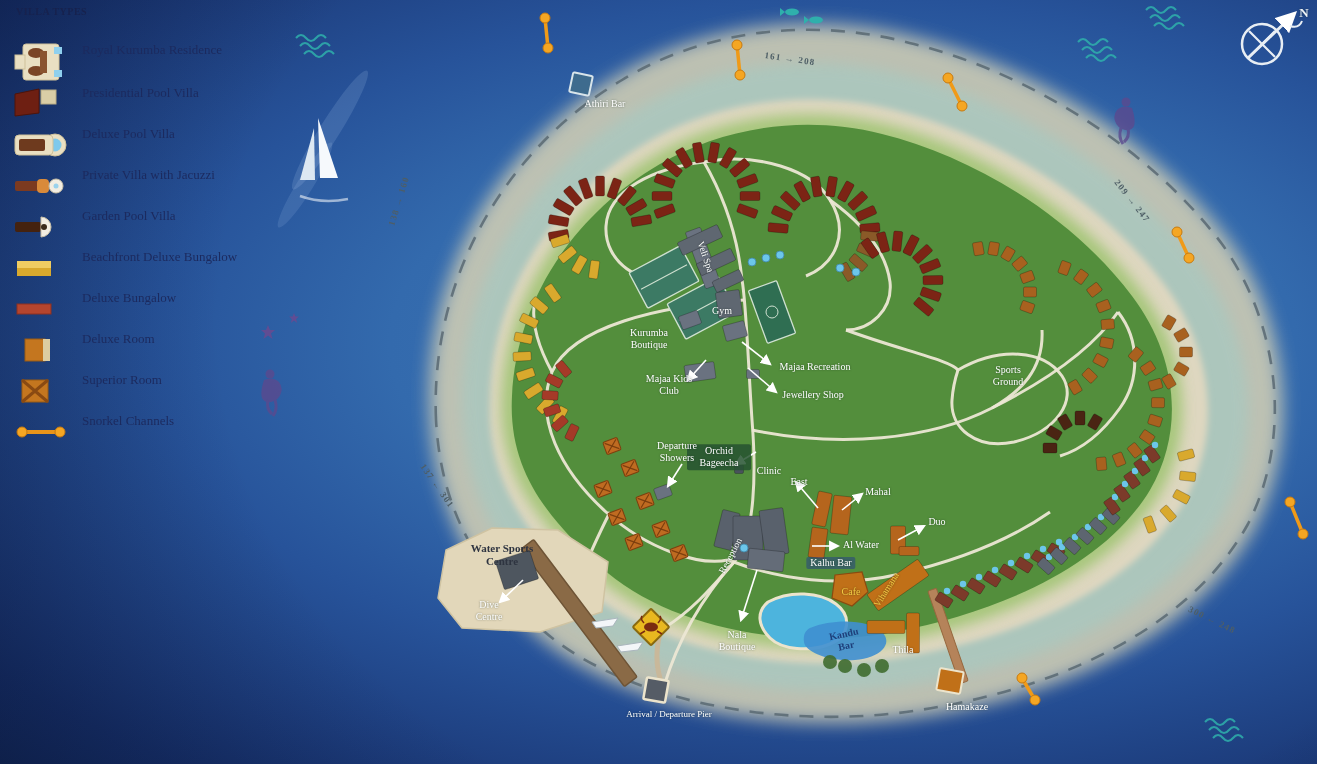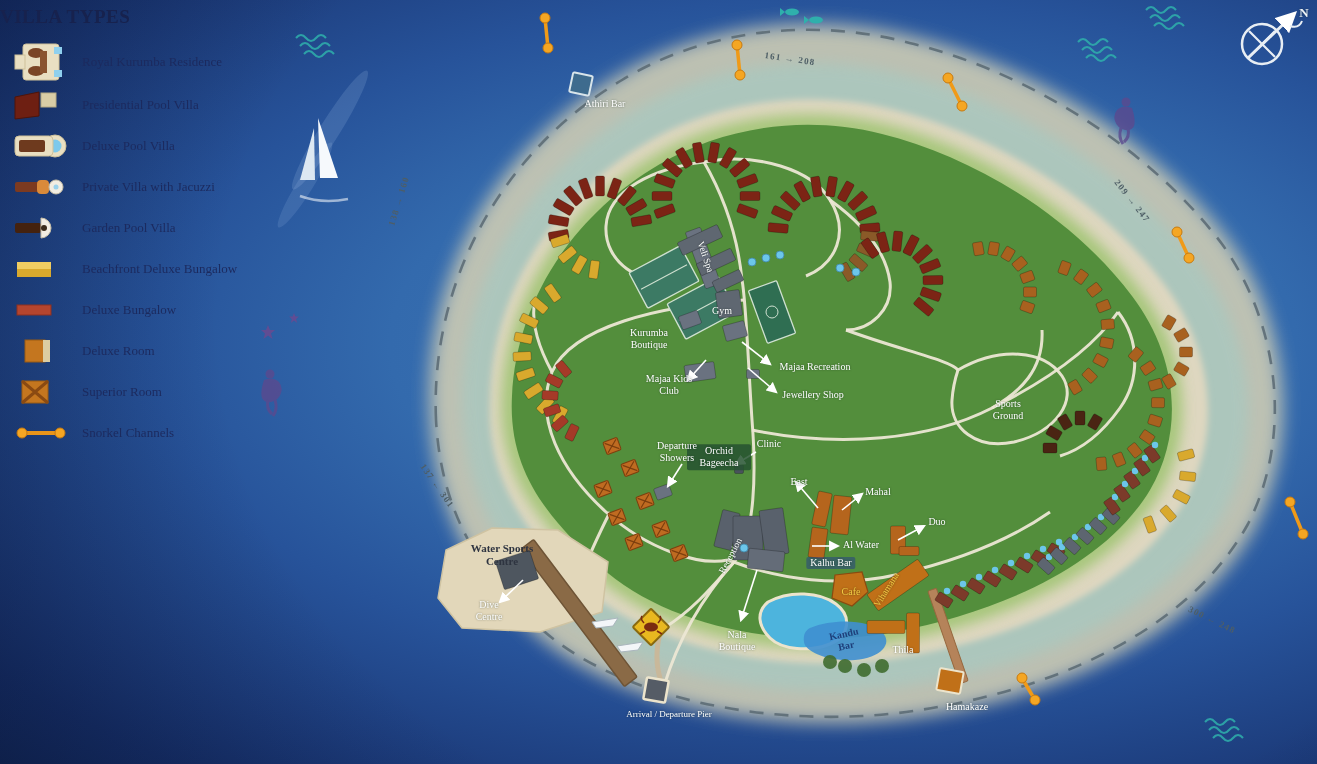--- a/index.html
+++ b/index.html
@@ -21,24 +21,24 @@
   .num{color:#4e5e66;font-size:9px;letter-spacing:1.2px;text-shadow:none;font-weight:bold;}
   .yellow{color:#f4cb43;}
   .navy{color:#1e3f7a;text-shadow:none;font-weight:bold;}
   .dark{color:#2e3440;text-shadow:none;font-weight:bold;font-size:11px;}
   .boxed-blue{background:rgba(38,66,132,.55);padding:0 4px;border-radius:2px;}
   .boxed-green{background:rgba(38,82,48,.85);padding:1px 3px;border-radius:2px;margin-top:43px;}
   .compass-n{font-weight:bold;font-size:13px;color:#eef3f8;}
   
   .legend{position:absolute;left:0;top:0;width:300px;z-index:3;}
   .legend-title{
-    position:absolute;left:0;top:6px;font-weight:bold;font-size:19px;
+    position:absolute;left:16px;top:6px;font-weight:bold;font-size:10px;
     letter-spacing:.5px;color:#17224e;
   }
-  .legend-row{position:absolute;left:10px;display:flex;align-items:center;height:40px;}
+  .legend-row{position:absolute;left:10px;display:flex;align-items:flex-start;height:40px;}
   .icon-cell{width:62px;display:flex;justify-content:center;align-items:center;}
   .legend-label{margin-left:10px;font-size:13px;color:#1c2a5e;}
 </style>
 </head>
 <body>
 
 <div class="stage">
 
   <svg class="art" width="1317" height="764" viewBox="0 0 1317 764">
     <defs>
@@ -498,30 +498,30 @@
     <div class="mlabel num" style="left:1212px;top:620px;transform:translate(-50%,-50%) rotate(26deg)">300 ← 248</div>
 
     <div class="mlabel" style="left:705px;top:257px;font-size:9.5px;transform:translate(-50%,-50%) rotate(71deg)">Veli Spa</div>
     <div class="mlabel" style="left:722px;top:311px">Gym</div>
     <div class="mlabel wrap" style="left:649px;top:339px;width:64px">Kurumba Boutique</div>
     <div class="mlabel wrap" style="left:669px;top:385px;width:56px">Majaa Kids Club</div>
     <div class="mlabel" style="left:815px;top:367px">Majaa Recreation</div>
     <div class="mlabel" style="left:813px;top:395px">Jewellery Shop</div>
     <div class="mlabel wrap boxed-green" style="left:719px;top:414px;width:58px">Orchid Bageecha</div>
     <div class="mlabel wrap" style="left:677px;top:452px;width:74px">Departure Showers</div>
-    <div class="mlabel" style="left:769px;top:444px">Clinic</div>
+    <div class="mlabel" style="left:769px;top:471px">Clinic</div>
     <div class="mlabel" style="left:799px;top:482px">East</div>
     <div class="mlabel" style="left:878px;top:492px">Mahal</div>
     <div class="mlabel" style="left:861px;top:545px">Al Water</div>
     <div class="mlabel" style="left:937px;top:522px">Duo</div>
     <div class="mlabel boxed-blue" style="left:831px;top:563px">Kalhu Bar</div>
     <div class="mlabel yellow" style="left:851px;top:592px">Cafe</div>
     <div class="mlabel yellow" style="left:887px;top:590px;font-size:9.5px;transform:translate(-50%,-50%) rotate(-58deg)">Vihamana</div>
     <div class="mlabel" style="left:731px;top:556px;font-size:9.5px;transform:translate(-50%,-50%) rotate(-62deg)">Reception</div>
-    <div class="mlabel wrap" style="left:1008px;top:410px;width:52px">Sports Ground</div>
+    <div class="mlabel wrap" style="left:1008px;top:376px;width:52px">Sports Ground</div>
     <div class="mlabel wrap dark" style="left:502px;top:555px;width:96px">Water Sports Centre</div>
     <div class="mlabel wrap" style="left:489px;top:611px;width:48px">Dive Centre</div>
     <div class="mlabel wrap" style="left:737px;top:641px;width:58px">Nala Boutique</div>
     <div class="mlabel" style="left:669px;top:714px;font-size:9px">Arrival / Departure Pier</div>
     <div class="mlabel wrap navy" style="left:845px;top:640px;width:48px;transform:translate(-50%,-50%) rotate(-12deg)">Kandu Bar</div>
     <div class="mlabel" style="left:903px;top:650px">Thila</div>
     <div class="mlabel" style="left:967px;top:707px">Hamakaze</div>
     <div class="mlabel compass-n" style="left:1304px;top:13px">N</div>
   </div>
 </div>

